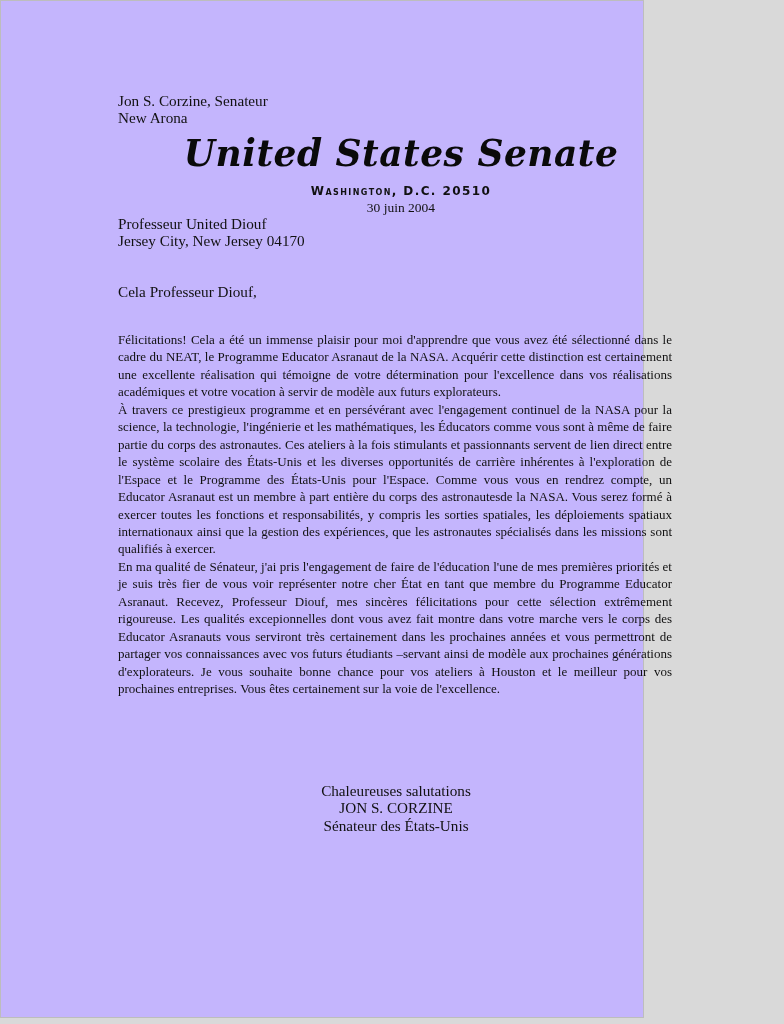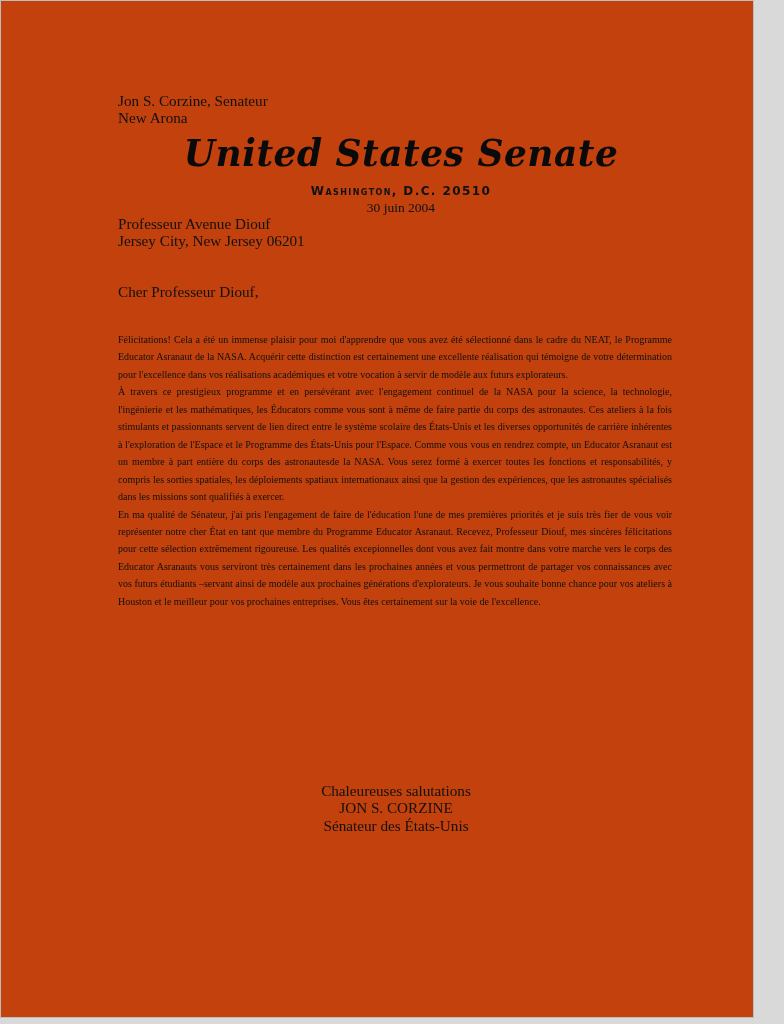--- a/index.html
+++ b/index.html
@@ -12,23 +12,23 @@
       height: 1024px;
       position: relative;
       overflow: hidden;
       font-family: "Liberation Serif", "DejaVu Serif", serif;
       color: #111;
     }
     .page {
       position: absolute;
       left: 0;
       top: 0;
-      width: 754px;
+      width: 644px;
       height: 1018px;
-      background: #c2410c;
+      background: #c4b5fd;
       border: 1px solid #bdbdbd;
       box-sizing: border-box;
     }
     .abs { position: absolute; }
     .line {
       font-size: 15.2px;
       line-height: 17.4px;
       white-space: nowrap;
     }
     .sender { left: 117px; top: 91px; }
@@ -65,21 +65,21 @@
       text-align: center;
       font-size: 13.5px;
       line-height: 15px;
     }
     .recipient { left: 117px; top: 214px; }
     .salutation { left: 117px; top: 282px; }
     .body-text {
       left: 117px;
       top: 330px;
       width: 554px;
-      font-size: 10px;
+      font-size: 13px;
       line-height: 17.45px;
       text-align: justify;
     }
     .body-text p {
       margin: 0;
       text-align: justify;
       text-align-last: left;
     }
     .closing {
       left: 0;
@@ -101,25 +101,25 @@
     <div>New Arona</div>
   </div>
 
   <div class="abs senate-title">United States Senate</div>
 
   <div class="abs washington">Washington, D.C. 20510</div>
 
   <div class="abs date">30 juin 2004</div>
 
   <div class="abs line recipient">
-    <div>Professeur Avenue Diouf</div>
-    <div>Jersey City, New Jersey 06201</div>
+    <div>Professeur United Diouf</div>
+    <div>Jersey City, New Jersey 04170</div>
   </div>
 
-  <div class="abs line salutation">Cher Professeur Diouf,</div>
+  <div class="abs line salutation">Cela Professeur Diouf,</div>
 
   <div class="abs body-text">
     <p>Félicitations! Cela a été un immense plaisir pour moi d'apprendre que vous avez été sélectionné dans le cadre du NEAT, le Programme Educator Asranaut de la NASA. Acquérir cette distinction est certainement une excellente réalisation qui témoigne de votre détermination pour l'excellence dans vos réalisations académiques et votre vocation à servir de modèle aux futurs explorateurs.</p>
     <p>À travers ce prestigieux programme et en persévérant avec l'engagement continuel de la NASA pour la science, la technologie, l'ingénierie et les mathématiques, les Éducators comme vous sont à même de faire partie du corps des astronautes. Ces ateliers à la fois stimulants et passionnants servent de lien direct entre le système scolaire des États-Unis et les diverses opportunités de carrière inhérentes à l'exploration de l'Espace et le Programme des États-Unis pour l'Espace. Comme vous vous en rendrez compte, un Educator Asranaut est un membre à part entière du corps des astronautesde la NASA. Vous serez formé à exercer toutes les fonctions et responsabilités, y compris les sorties spatiales, les déploiements spatiaux internationaux ainsi que la gestion des expériences, que les astronautes spécialisés dans les missions sont qualifiés à exercer.</p>
     <p>En ma qualité de Sénateur, j'ai pris l'engagement de faire de l'éducation l'une de mes premières priorités et je suis très fier de vous voir représenter notre cher État en tant que membre du Programme Educator Asranaut. Recevez, Professeur Diouf, mes sincères félicitations pour cette sélection extrêmement rigoureuse. Les qualités excepionnelles dont vous avez fait montre dans votre marche vers le corps des Educator Asranauts vous serviront très certainement dans les prochaines années et vous permettront de partager vos connaissances avec vos futurs étudiants –servant ainsi de modèle aux prochaines générations d'explorateurs. Je vous souhaite bonne chance pour vos ateliers à Houston et le meilleur pour vos prochaines entreprises. Vous êtes certainement sur la voie de l'excellence.</p>
   </div>
 
   <div class="abs closing">
     <div>Chaleureuses salutations</div>
     <div>JON S. CORZINE</div>

